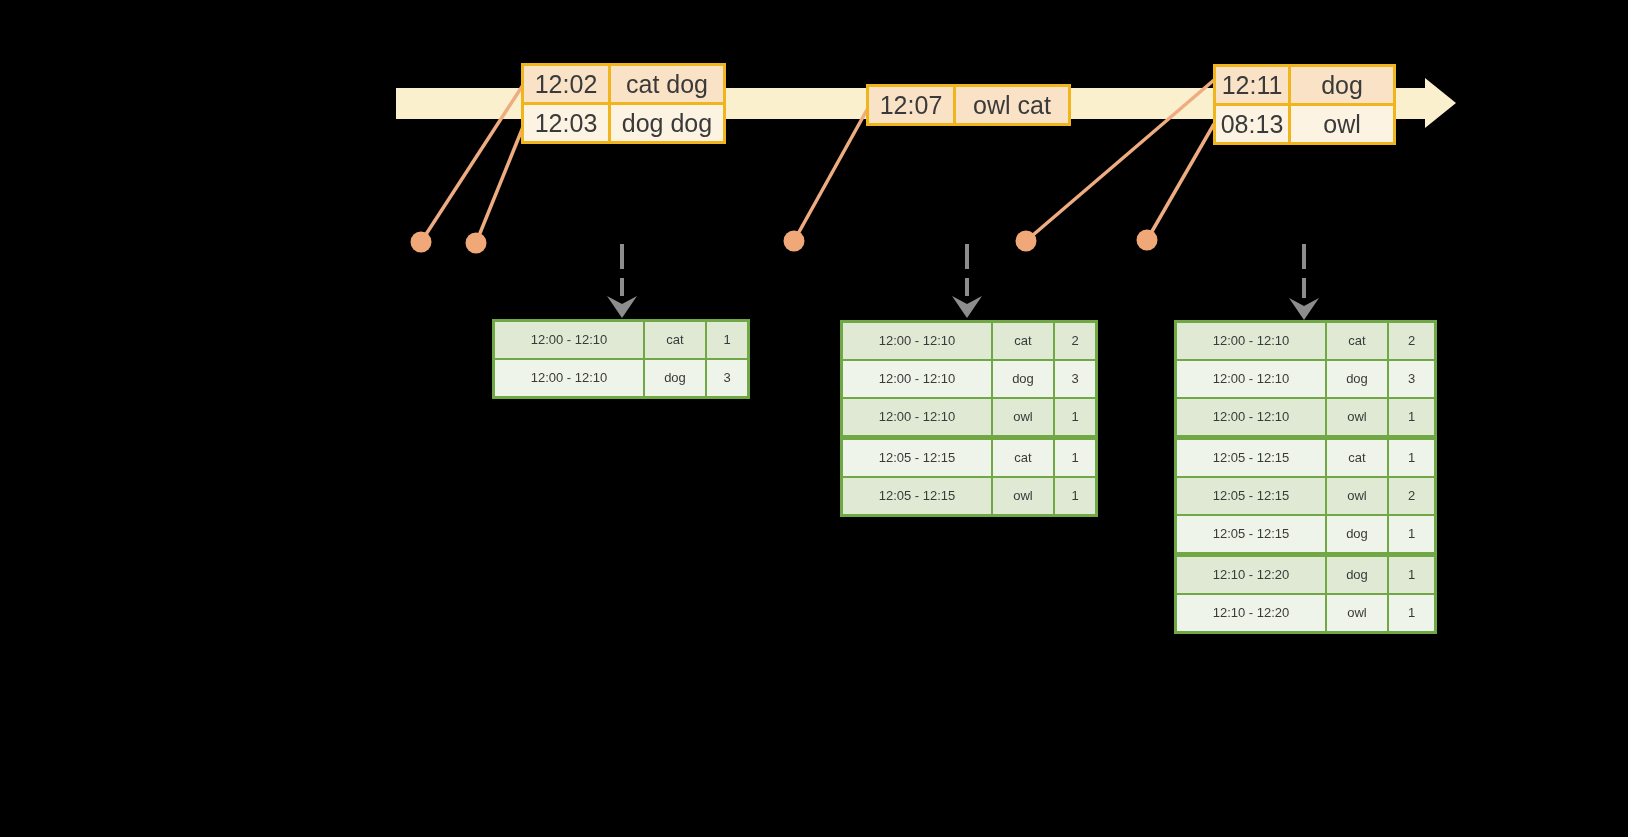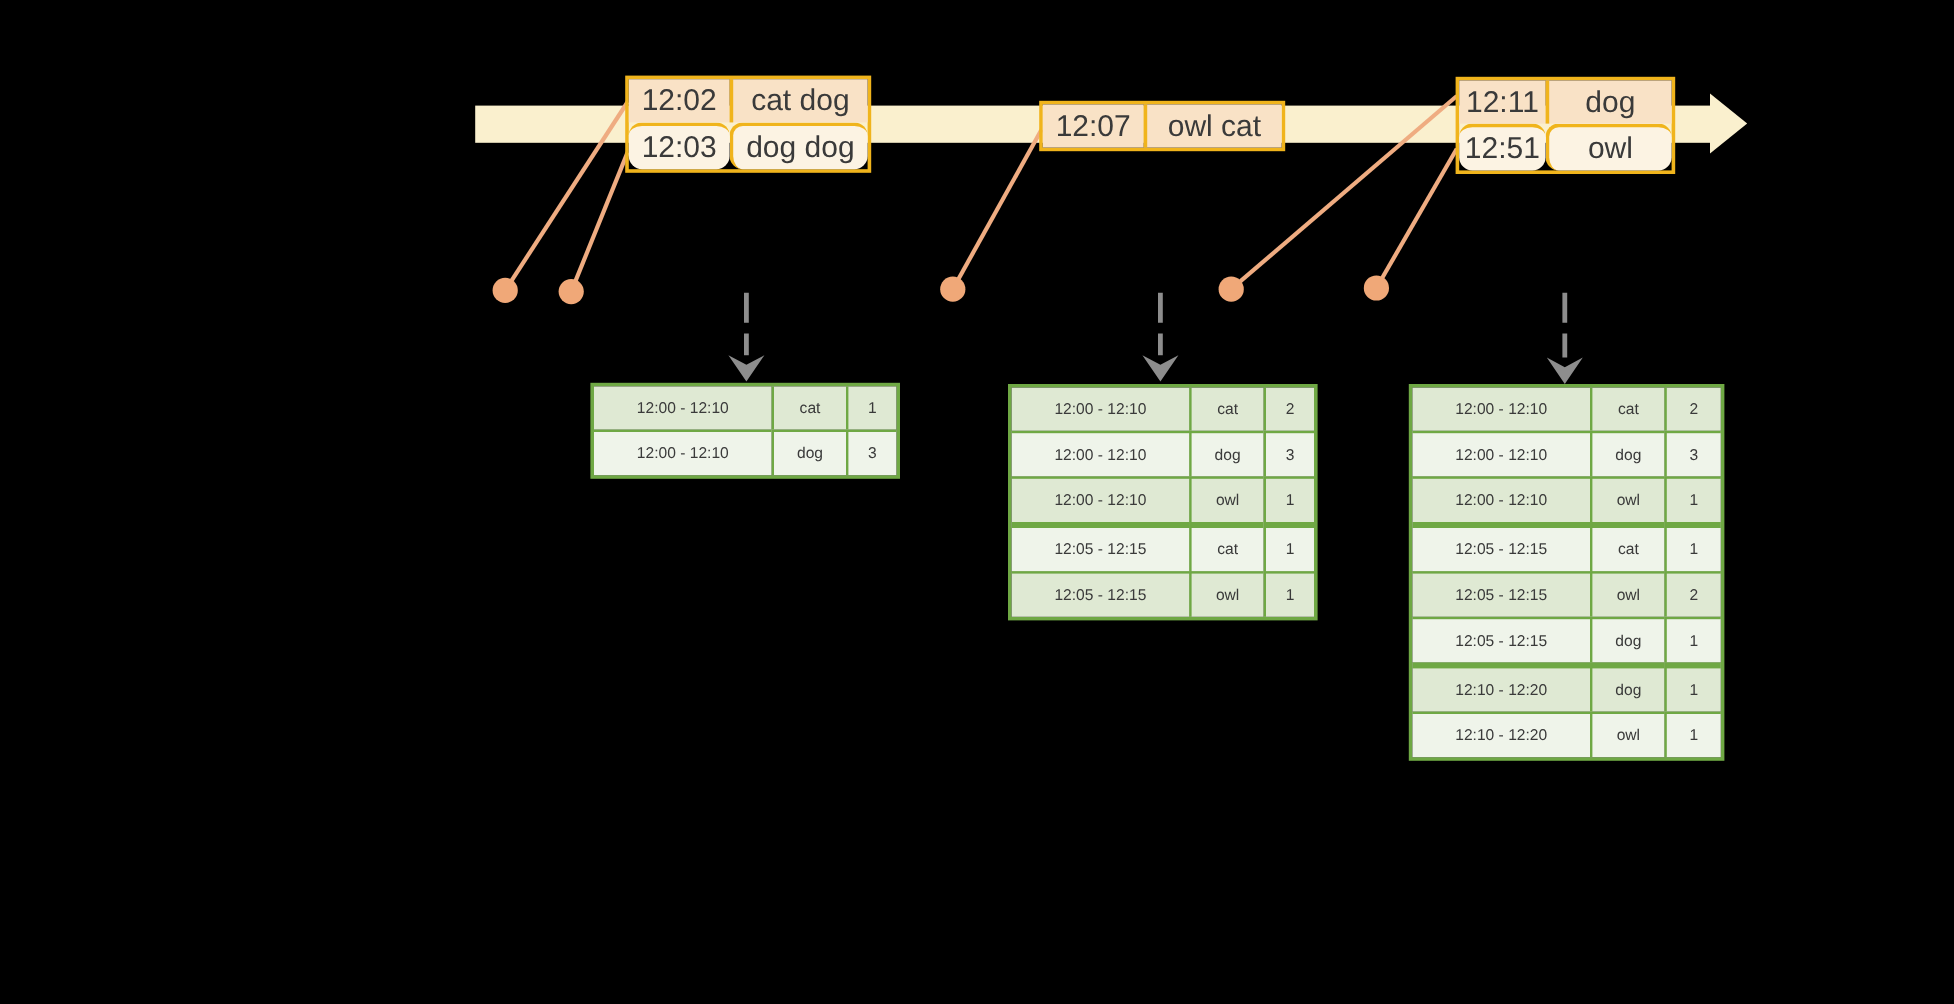--- a/index.html
+++ b/index.html
@@ -18,21 +18,21 @@
   .trigger-line{stroke:var(--arrow);stroke-width:4px;stroke-dasharray:25 9;}
   .trigger-head{fill:var(--arrow);}
 
   .dtable{position:absolute;z-index:2;display:flex;flex-direction:column;font-size:25px;}
   .trow{display:flex;}
   .tcell{display:flex;align-items:center;justify-content:center;height:36px;line-height:36px;}
 
   
   .etable{border:3px solid var(--event-border);}
   .etable .trow.dark  .tcell{background:var(--event-dark);}
-  .etable .trow.light .tcell{background:var(--event-light);border-radius:11px;}
+  .etable .trow.light .tcell{background:var(--event-light);}
   .etable .trow + .trow .tcell{border-top:3px solid var(--event-border);}
   .etable .c0{width:84px;}
   .etable .c1{width:112px;border-left:3px solid var(--event-border);}
   .etable.narrow .c0{width:72px;}
   .etable.narrow .c1{width:102px;}
 
   
   .rtable{border:3px solid var(--res-border);font-size:13px;}
   .rtable .trow.dark  .tcell{background:var(--res-dark);}
   .rtable .trow.light .tcell{background:var(--res-light);}
@@ -98,21 +98,21 @@
         <div class="tcell c0">12:07</div>
         <div class="tcell c1">owl cat</div>
       </div>
     </div>
   <div id="events-3" class="dtable etable narrow">
       <div class="trow dark">
         <div class="tcell c0">12:11</div>
         <div class="tcell c1">dog</div>
       </div>
       <div class="trow light">
-        <div class="tcell c0">12:51</div>
+        <div class="tcell c0">08:13</div>
         <div class="tcell c1">owl</div>
       </div>
     </div>
 
   <div id="result-1" class="dtable rtable">
       <div class="trow dark">
         <div class="tcell c0">12:00 - 12:10</div>
         <div class="tcell c1">cat</div>
         <div class="tcell c2">1</div>
       </div>

